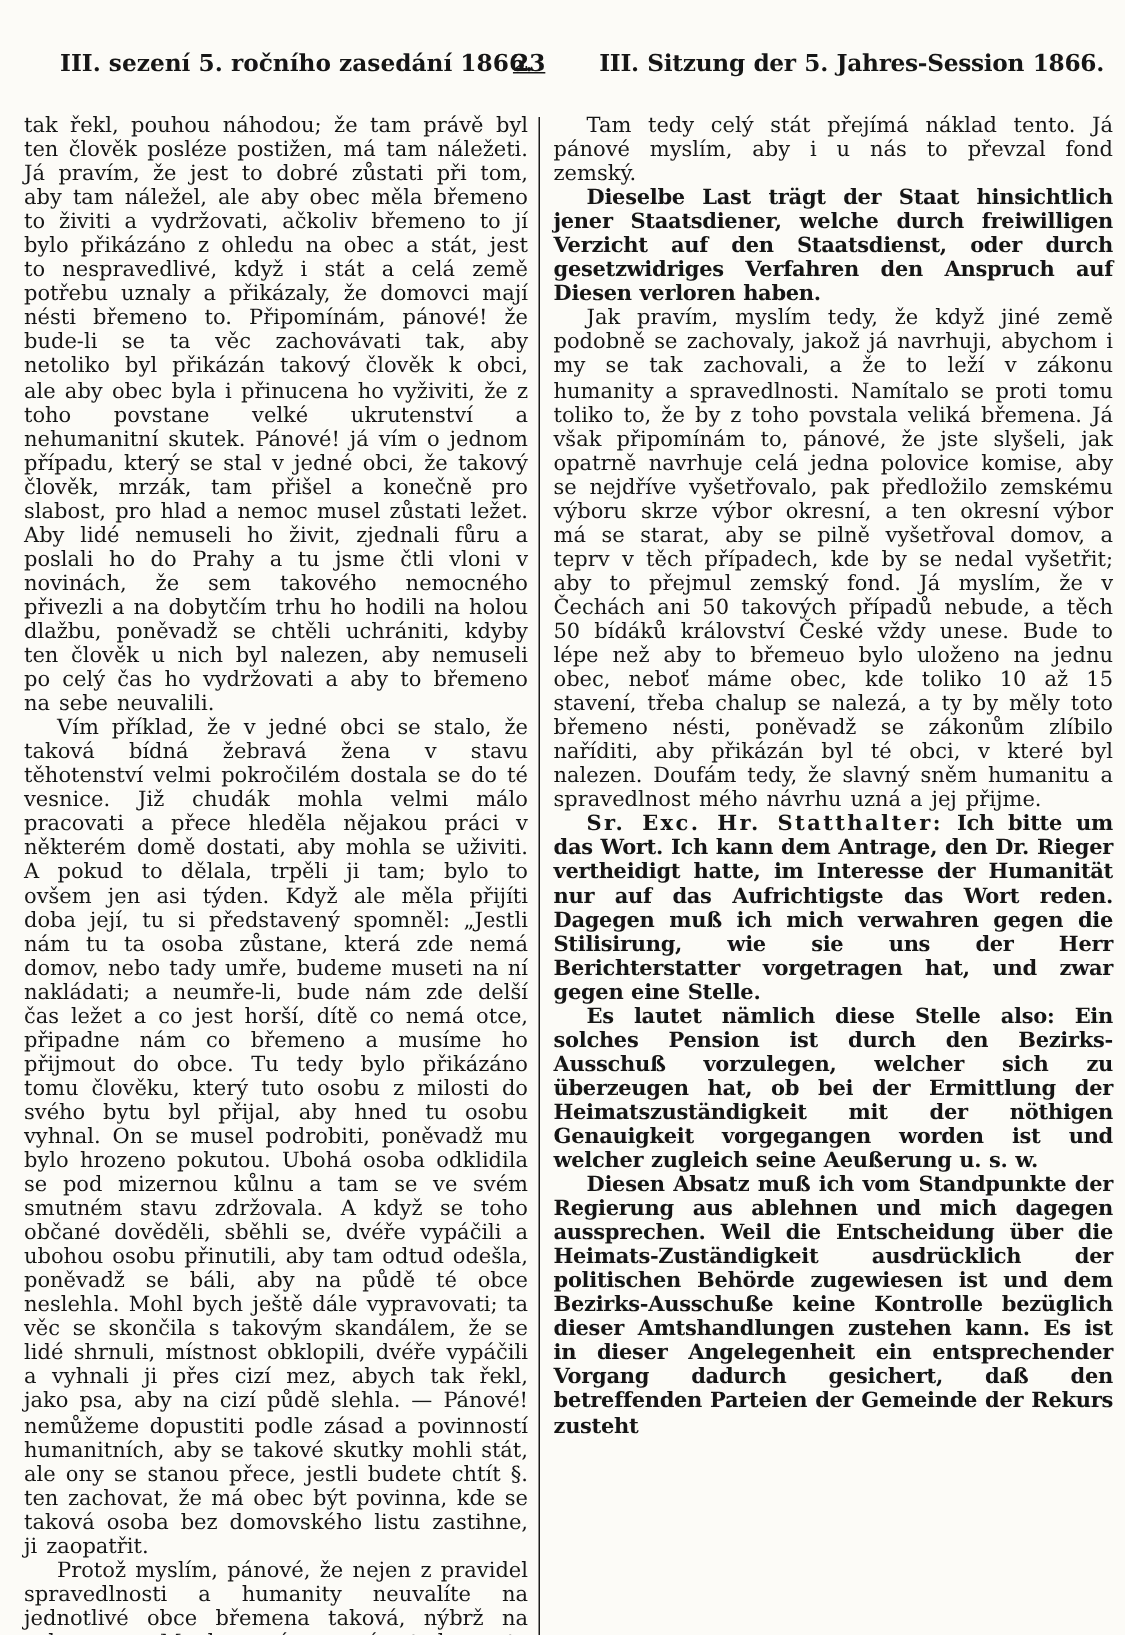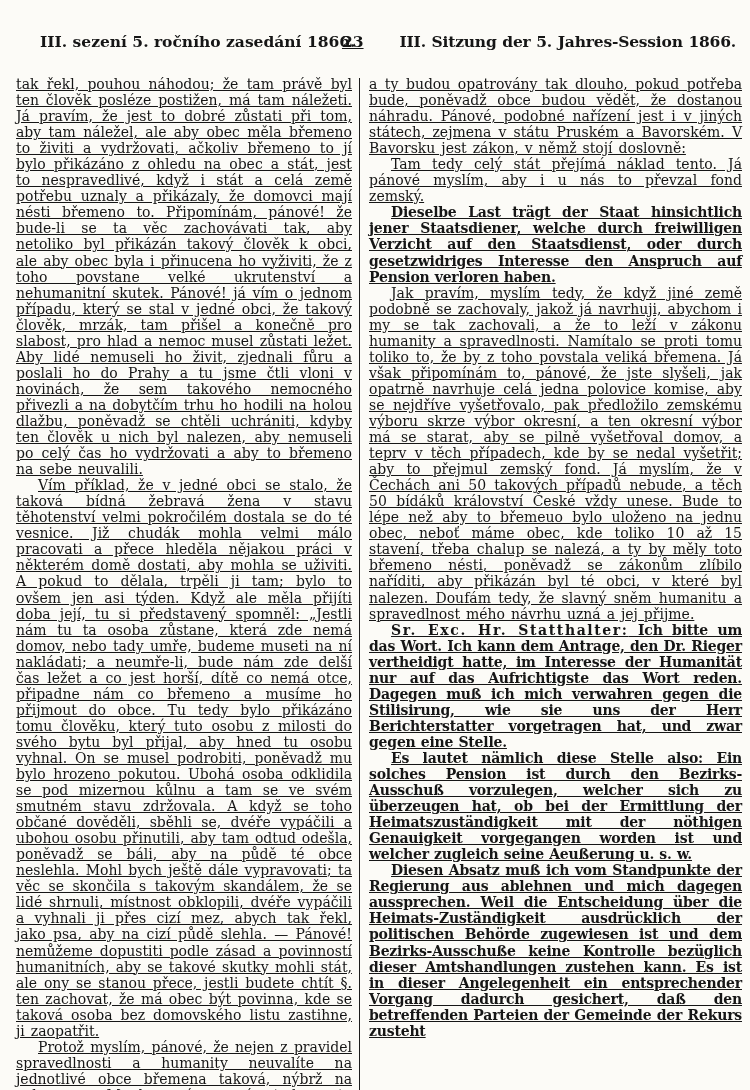--- a/index.html
+++ b/index.html
@@ -46,21 +46,20 @@
     margin: 2px 6px 8px 7px;
   }
   .col-right { flex: 1; padding-left: 3px; }
   .para {
     margin: 0;
     text-align: justify;
     font-size: 14px;
     line-height: 16.05px;
     word-spacing: 1.5px;
     hyphens: none;
-    text-decoration: underline;
   }
   .para.indent { text-indent: 22px; }
   .fraktur {
     font-weight: bold;
     letter-spacing: -0.2px;
     word-spacing: 0.5px;
   }
   .speaker { letter-spacing: 1.6px; }
 </style>
 </head>
@@ -73,22 +72,21 @@
     <div class="h-right fraktur">III. Sitzung der 5. Jahres-Session 1866.</div>
   </div>
   <div class="columns">
     <div class="col col-left">
         <p class="para">tak řekl, pouhou náhodou; že tam právě byl ten člověk posléze postižen, má tam náležeti. Já pravím, že jest to dobré zůstati při tom, aby tam náležel, ale aby obec měla břemeno to živiti a vydržovati, ačkoliv břemeno to jí bylo přikázáno z ohledu na obec a stát, jest to nespravedlivé, když i stát a celá země potřebu uznaly a přikázaly, že domovci mají nésti břemeno to. Připomínám, pánové! že bude-li se ta věc zachovávati tak, aby netoliko byl přikázán takový člověk k obci, ale aby obec byla i přinucena ho vyživiti, že z toho povstane velké ukrutenství a nehumanitní skutek. Pánové! já vím o jednom případu, který se stal v jedné obci, že takový člověk, mrzák, tam přišel a konečně pro slabost, pro hlad a nemoc musel zůstati ležet. Aby lidé nemuseli ho živit, zjednali fůru a poslali ho do Prahy a tu jsme čtli vloni v novinách, že sem takového nemocného přivezli a na dobytčím trhu ho hodili na holou dlažbu, poněvadž se chtěli uchrániti, kdyby ten člověk u nich byl nalezen, aby nemuseli po celý čas ho vydržovati a aby to břemeno na sebe neuvalili.</p>
         <p class="para indent">Vím příklad, že v jedné obci se stalo, že taková bídná žebravá žena v stavu těhotenství velmi pokročilém dostala se do té vesnice. Již chudák mohla velmi málo pracovati a přece hleděla nějakou práci v některém domě dostati, aby mohla se uživiti. A pokud to dělala, trpěli ji tam; bylo to ovšem jen asi týden. Když ale měla přijíti doba její, tu si představený spomněl: „Jestli nám tu ta osoba zůstane, která zde nemá domov, nebo tady umře, budeme museti na ní nakládati; a neumře-li, bude nám zde delší čas ležet a co jest horší, dítě co nemá otce, připadne nám co břemeno a musíme ho přijmout do obce. Tu tedy bylo přikázáno tomu člověku, který tuto osobu z milosti do svého bytu byl přijal, aby hned tu osobu vyhnal. On se musel podrobiti, poněvadž mu bylo hrozeno pokutou. Ubohá osoba odklidila se pod mizernou kůlnu a tam se ve svém smutném stavu zdržovala. A když se toho občané dověděli, sběhli se, dvéře vypáčili a ubohou osobu přinutili, aby tam odtud odešla, poněvadž se báli, aby na půdě té obce neslehla. Mohl bych ještě dále vypravovati; ta věc se skončila s takovým skandálem, že se lidé shrnuli, místnost obklopili, dvéře vypáčili a vyhnali ji přes cizí mez, abych tak řekl, jako psa, aby na cizí půdě slehla. — Pánové! nemůžeme dopustiti podle zásad a povinností humanitních, aby se takové skutky mohli stát, ale ony se stanou přece, jestli budete chtít §. ten zachovat, že má obec být povinna, kde se taková osoba bez domovského listu zastihne, ji zaopatřit.</p>
         <p class="para indent">Protož myslím, pánové, že nejen z pravidel spravedlnosti a humanity neuvalíte na jednotlivé obce břemena taková, nýbrž na celou zem. Mnohem více musím tedy proto býti, by se tato povinnost humanitní vyřídila, aby obec takovou osobu přijala. Pak zajisté se takové skutky ukrutnosti a nelidskosti nestanou, nýbrž lid nechá osoby takové na místě</p>
       </div>
     <div class="divider"></div>
     <div class="col col-right">
-        <p class="para">a ty budou opatrovány tak dlouho, pokud potřeba bude, poněvadž obce budou vědět, že dostanou náhradu. Pánové, podobné nařízení jest i v jiných státech, zejmena v státu Pruském a Bavorském. V Bavorsku jest zákon, v němž stojí doslovně:</p>
         <p class="para indent">Tam tedy celý stát přejímá náklad tento. Já pánové myslím, aby i u nás to převzal fond zemský.</p>
-        <p class="para fraktur indent">Dieselbe Last trägt der Staat hinsichtlich jener Staatsdiener, welche durch freiwilligen Verzicht auf den Staatsdienst, oder durch gesetzwidriges Interesse den Anspruch auf Pension verloren haben.</p>
+        <p class="para fraktur indent">Dieselbe Last trägt der Staat hinsichtlich jener Staatsdiener, welche durch freiwilligen Verzicht auf den Staatsdienst, oder durch gesetzwidriges Verfahren den Anspruch auf Diesen verloren haben.</p>
         <p class="para indent">Jak pravím, myslím tedy, že když jiné země podobně se zachovaly, jakož já navrhuji, abychom i my se tak zachovali, a že to leží v zákonu humanity a spravedlnosti. Namítalo se proti tomu toliko to, že by z toho povstala veliká břemena. Já však připomínám to, pánové, že jste slyšeli, jak opatrně navrhuje celá jedna polovice komise, aby se nejdříve vyšetřovalo, pak předložilo zemskému výboru skrze výbor okresní, a ten okresní výbor má se starat, aby se pilně vyšetřoval domov, a teprv v těch případech, kde by se nedal vyšetřit; aby to přejmul zemský fond. Já myslím, že v Čechách ani 50 takových případů nebude, a těch 50 bídáků království České vždy unese. Bude to lépe než aby to břemeuo bylo uloženo na jednu obec, neboť máme obec, kde toliko 10 až 15 stavení, třeba chalup se nalezá, a ty by měly toto břemeno nésti, poněvadž se zákonům zlíbilo naříditi, aby přikázán byl té obci, v které byl nalezen. Doufám tedy, že slavný sněm humanitu a spravedlnost mého návrhu uzná a jej přijme.</p>
         <p class="para fraktur indent"><span class="speaker">Sr. Exc. Hr. Statthalter:</span> Ich bitte um das Wort. Ich kann dem Antrage, den Dr. Rieger vertheidigt hatte, im Interesse der Humanität nur auf das Aufrichtigste das Wort reden. Dagegen muß ich mich verwahren gegen die Stilisirung, wie sie uns der Herr Berichterstatter vorgetragen hat, und zwar gegen eine Stelle.</p>
         <p class="para fraktur indent">Es lautet nämlich diese Stelle also: Ein solches Pension ist durch den Bezirks-Ausschuß vorzulegen, welcher sich zu überzeugen hat, ob bei der Ermittlung der Heimatszuständigkeit mit der nöthigen Genauigkeit vorgegangen worden ist und welcher zugleich seine Aeußerung u. s. w.</p>
         <p class="para fraktur indent">Diesen Absatz muß ich vom Standpunkte der Regierung aus ablehnen und mich dagegen aussprechen. Weil die Entscheidung über die Heimats-Zuständigkeit ausdrücklich der politischen Behörde zugewiesen ist und dem Bezirks-Ausschuße keine Kontrolle bezüglich dieser Amtshandlungen zustehen kann. Es ist in dieser Angelegenheit ein entsprechender Vorgang dadurch gesichert, daß den betreffenden Parteien der Gemeinde der Rekurs zusteht</p>
       </div>
   </div>
 </div>
 
 </body></html>

